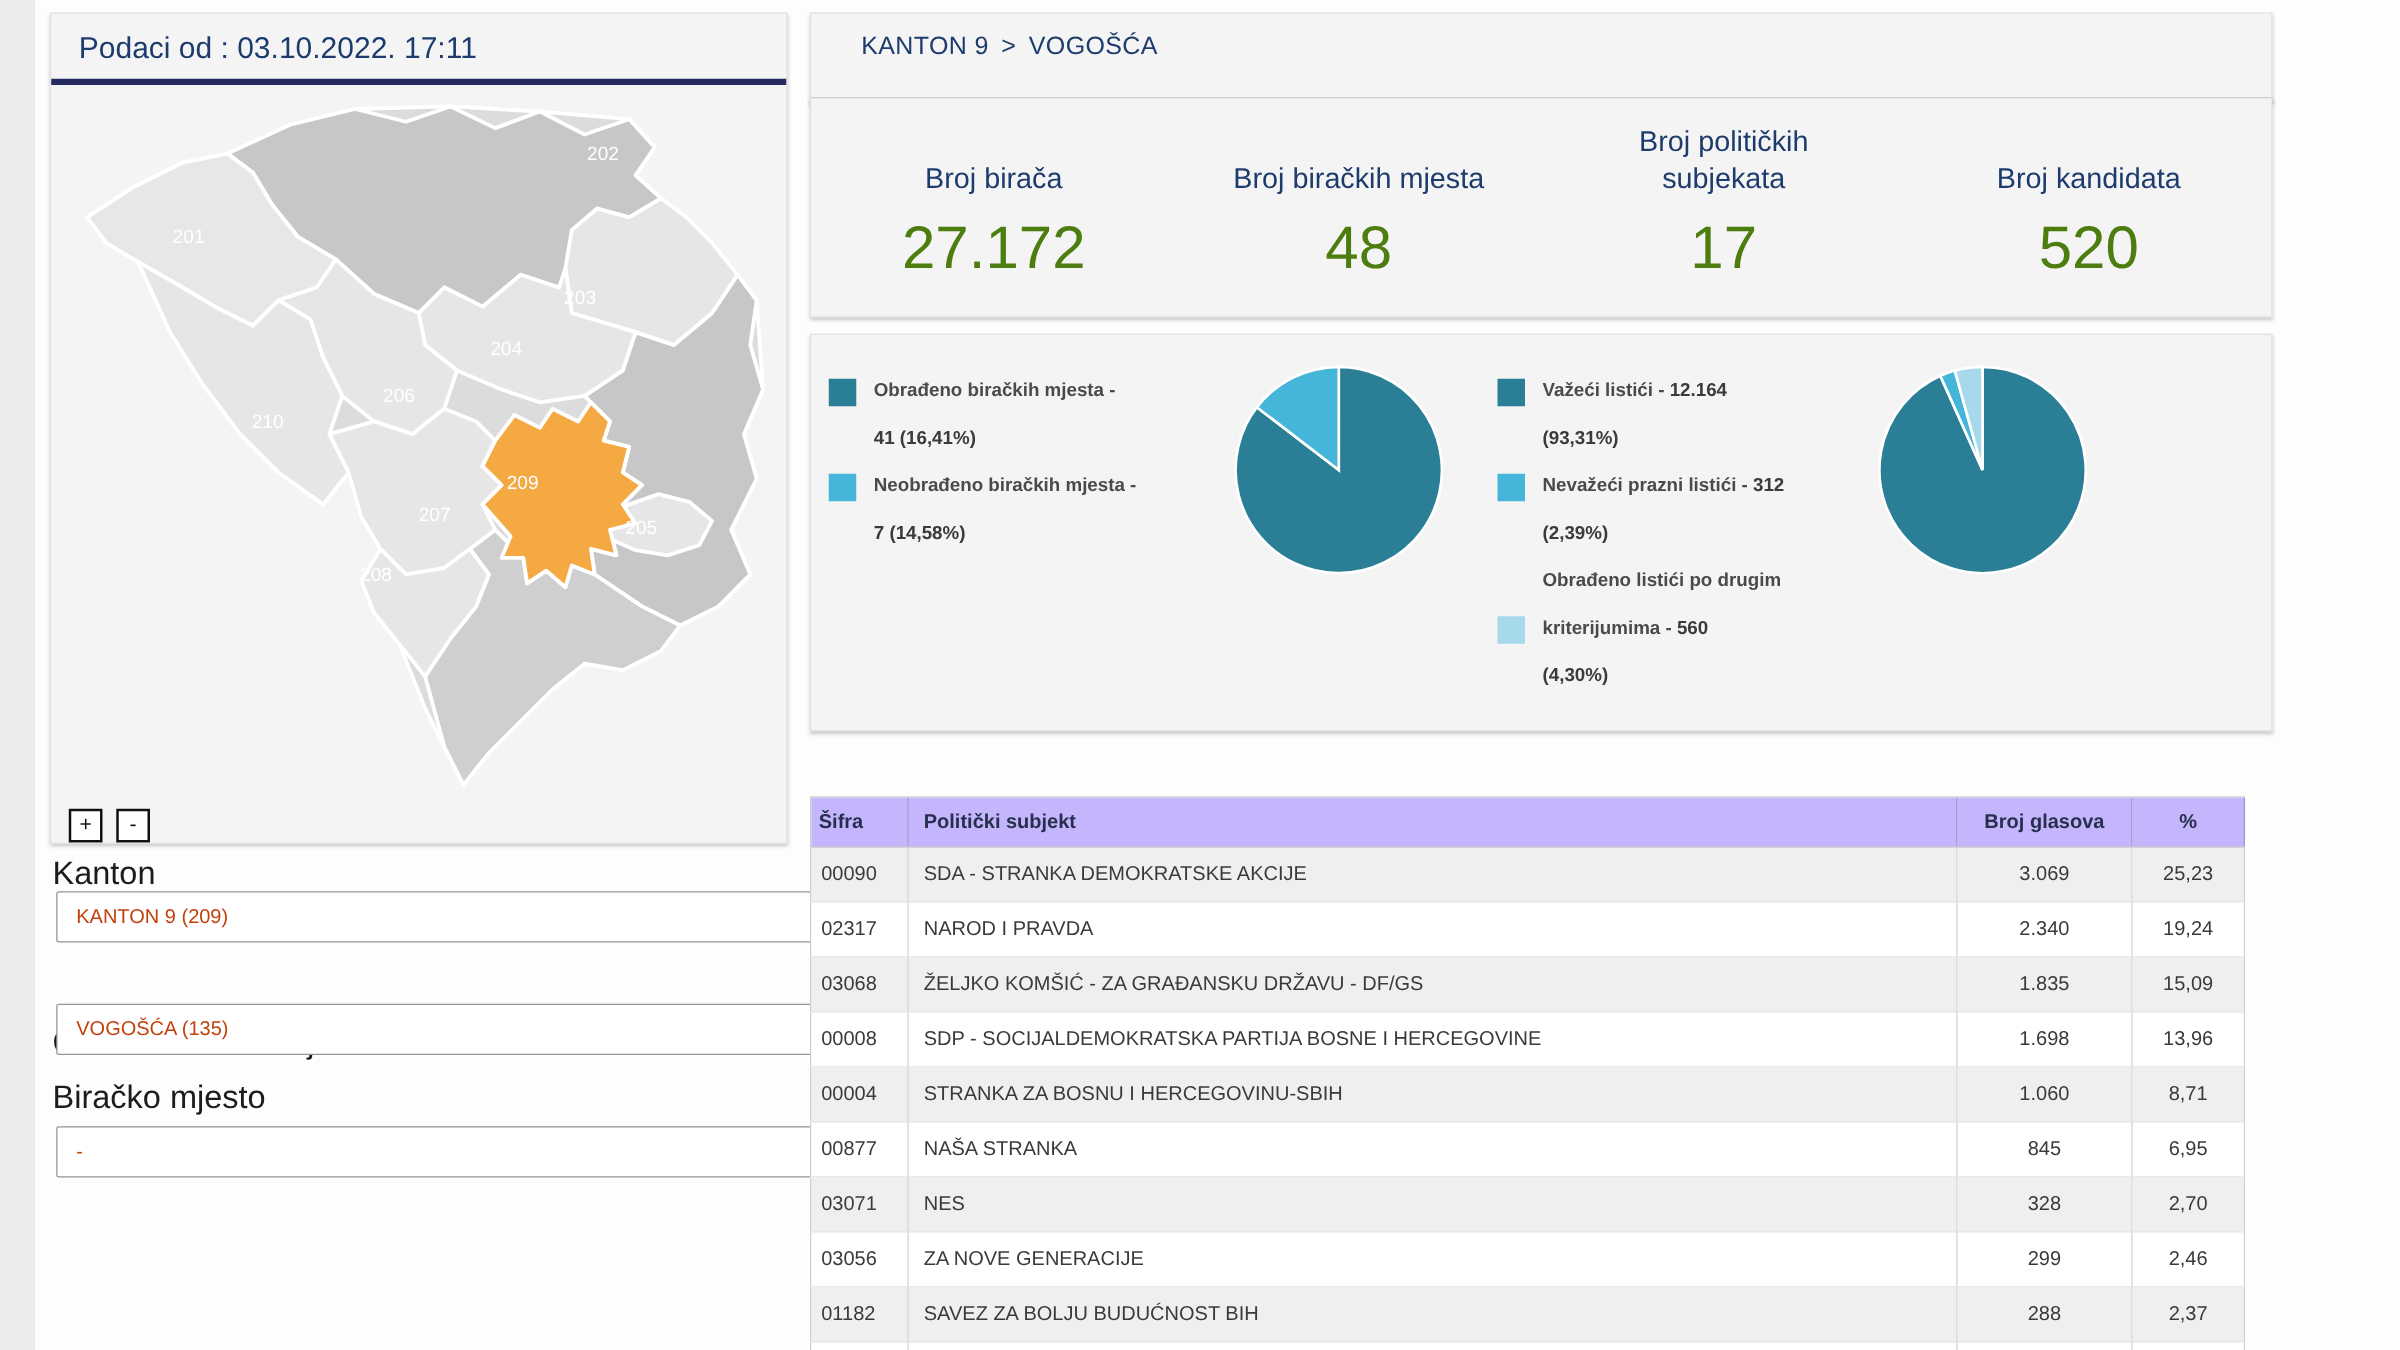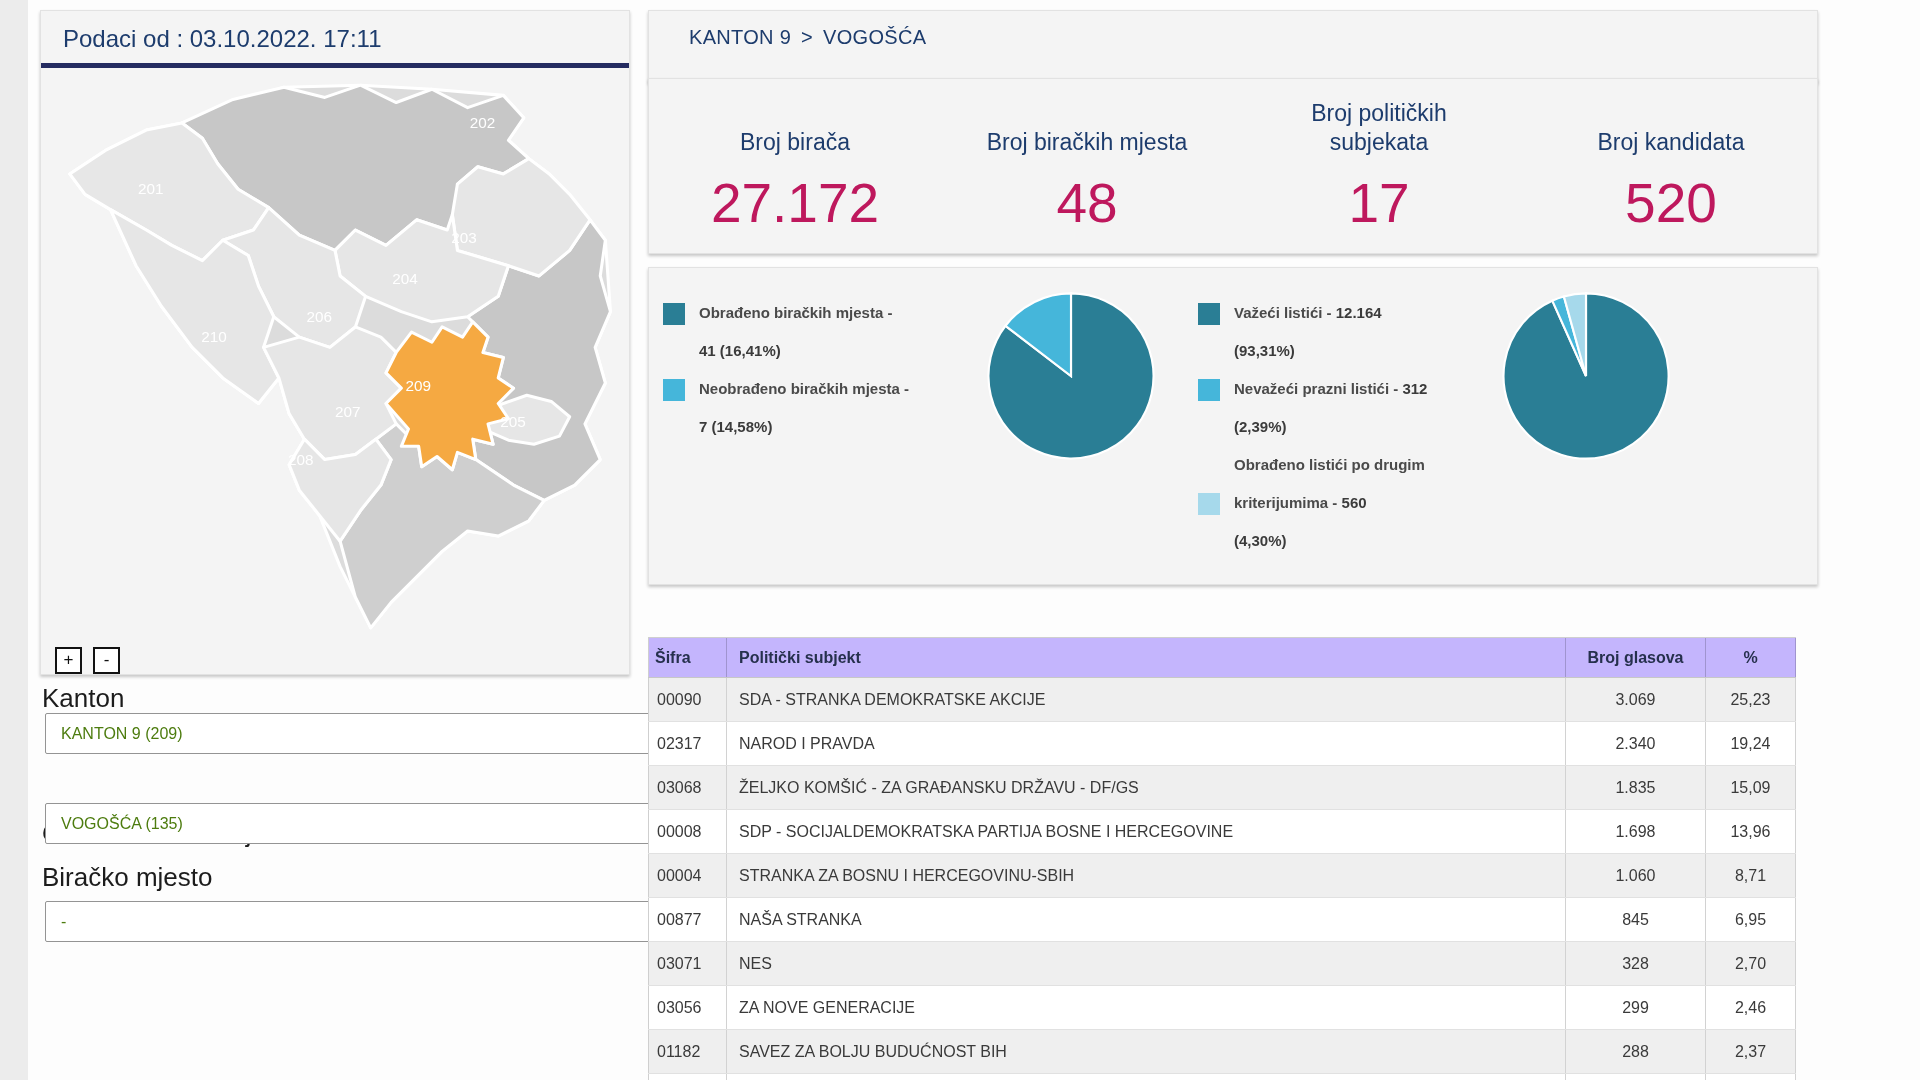--- a/index.html
+++ b/index.html
@@ -33,42 +33,42 @@
   }
   .zoom-in{left:14px;top:636px;}
   .zoom-out{left:52px;top:636px;}
 
   .filter-label{
     position:absolute;left:42px;font-size:26px;color:#1c1c1c;
   }
   .select-box{
     position:absolute;left:45px;width:692px;height:41px;background:#fff;
     border:1px solid #949494;border-radius:2px;box-sizing:border-box;
-    font-size:16px;color:#4d7c0f;line-height:39px;padding-left:15px;cursor:pointer;
+    font-size:16px;color:#c2410c;line-height:39px;padding-left:15px;cursor:pointer;
   }
   .select-box .chev{
     position:absolute;right:16px;top:13px;width:9px;height:9px;
     border-right:2px solid #3c3c3c;border-bottom:2px solid #3c3c3c;
     transform:rotate(45deg);
   }
 
   
   .crumb-card{left:648px;top:10px;width:1170px;height:73px;border-bottom:5px solid #242b60;}
   .crumb{
     display:flex;gap:10px;align-items:center;height:52px;padding-left:40px;
     font-size:20px;color:#1d3c6d;letter-spacing:.3px;
   }
 
   
   .stats-card{left:648px;top:78px;width:1170px;height:176px;display:flex;}
   .stat-col{flex:1;text-align:center;padding-top:20px;}
   .stat-label{font-size:23px;line-height:29px;color:#1d3c6d;min-height:58px;
     display:flex;align-items:flex-end;justify-content:center;white-space:pre-line;}
   .stat-label span{display:inline-block;max-width:240px;}
-  .stat-value{font-size:55px;color:#be185d;margin-top:14px;}
+  .stat-value{font-size:48px;color:#4d7c0f;margin-top:14px;}
 
   
   .pie-card{left:648px;top:267px;width:1170px;height:318px;}
   .legend{position:absolute;top:26px;font-size:15px;color:#4a4a4a;}
   .legend-1{left:14px;width:305px;}
   .legend-2{left:549px;width:285px;}
   .leg-item{display:flex;margin-bottom:0;font-weight:bold;}
   .swatch{width:22px;height:22px;flex:0 0 22px;margin-right:14px;margin-top:9px;}
   .sw-dark{background:#2a7e95;}
   .sw-mid{background:#45b6da;}

